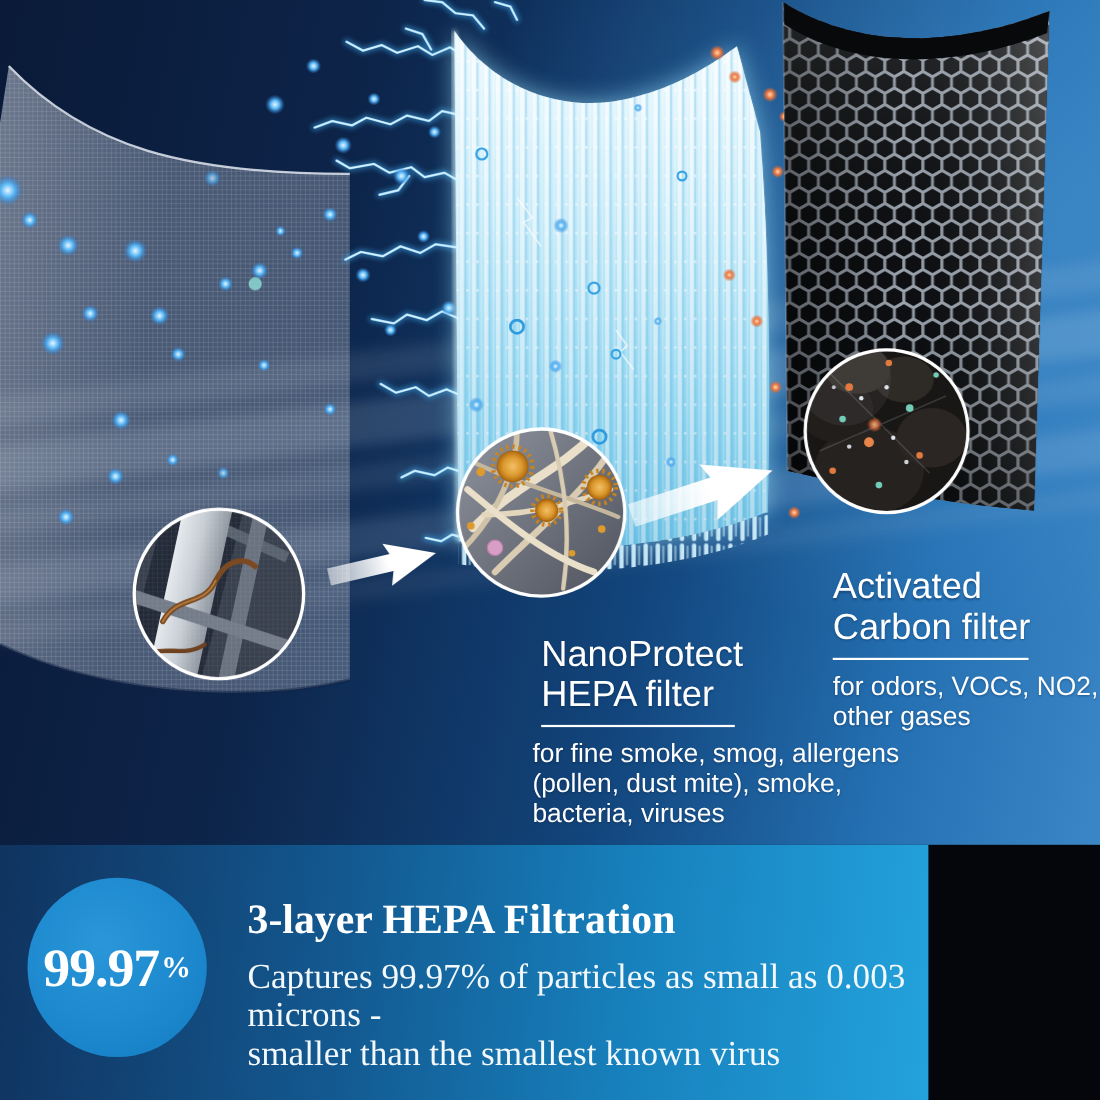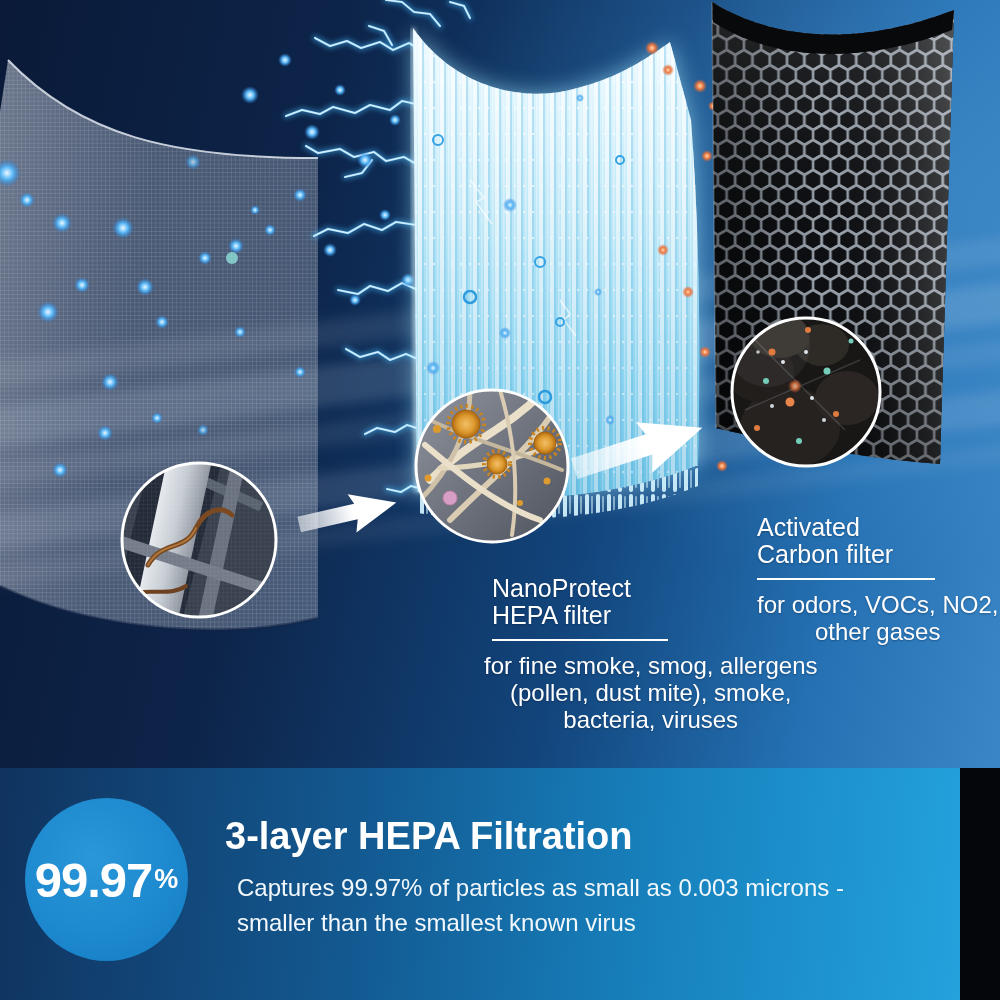--- a/index.html
+++ b/index.html
@@ -6,43 +6,43 @@
   .stage{position:relative;width:1000px;height:1000px;overflow:hidden;
          font-family:"Liberation Sans",sans-serif;color:#fff;}
   
   .scene{position:absolute;left:0;top:0;width:1000px;height:768px;
     background:
       radial-gradient(640px 540px at 86% 26%, rgba(96,168,224,.38), rgba(96,168,224,0) 70%),
       linear-gradient(102deg,#0a1a38 0%,#0d2449 30%,#12457c 60%,#2470b2 82%,#3a86c6 100%);}
   .scene svg{position:absolute;left:0;top:0;display:block;}
   
   .flabel{position:absolute;}
-  .fname{font-size:25px;line-height:27px;white-space:pre-line;font-weight:400;
+  .fname{font-size:33px;line-height:37px;white-space:pre-line;font-weight:400;
          text-shadow:0 1px 2px rgba(0,20,50,.35);}
   .rule{height:2px;background:#fff;margin:10px 0 11px;}
   .fdesc{font-size:24px;line-height:27px;white-space:pre-line;
-         text-shadow:0 1px 2px rgba(0,20,50,.35);text-align:center;}
+         text-shadow:0 1px 2px rgba(0,20,50,.35);}
   .label-pre{left:115px;top:633px;}
   .label-pre .rule{width:178px;}
   .label-hepa{left:440px;top:575px;margin-left:44px;}
   .label-hepa .fname,.label-hepa .rule{margin-left:8px;}
   .label-hepa .rule{width:176px;}
   .label-carbon{left:757px;top:514px;}
   .label-carbon .rule{width:178px;}
   
-  .banner{position:absolute;left:0;top:768px;width:960px;height:232px;
-    background:linear-gradient(95deg,#10335f 0%,#135a92 38%,#1781bd 68%,#23a2dc 100%);}
+  .banner{position:absolute;left:0;top:768px;width:844px;height:232px;
+    background:linear-gradient(95deg,#10335f 0%,#135a92 38%,#1781bd 68%,#23a2dc 100%);font-family:Liberation Serif, serif;}
   .stat-badge{position:absolute;left:25px;top:30px;width:163px;height:163px;border-radius:50%;
     background:radial-gradient(circle at 42% 36%, #2a97d9 0%, #1b86cc 65%, #147bc2 100%);
     display:flex;align-items:center;justify-content:center;}
   .stat-val{font-size:49px;font-weight:700;letter-spacing:-1px;}
   .stat-unit{font-size:27px;font-weight:700;margin-left:2px;}
   .banner-copy{position:absolute;left:225px;top:48px;}
   .banner-title{font-size:38px;font-weight:700;line-height:40px;}
-  .banner-sub{margin-top:14px;font-size:24px;line-height:35px;white-space:pre-line;color:#f2f8fc;margin-left:12px;}
+  .banner-sub{margin-top:14px;font-size:32px;line-height:35px;white-space:pre-line;color:#f2f8fc;}
 </style>
 </head>
 <body>
 
 <div class="stage">
 
   <div class="scene">
     <svg width="1000" height="768" viewBox="0 0 1000 768">
       <defs>
         <radialGradient id="dotB">

